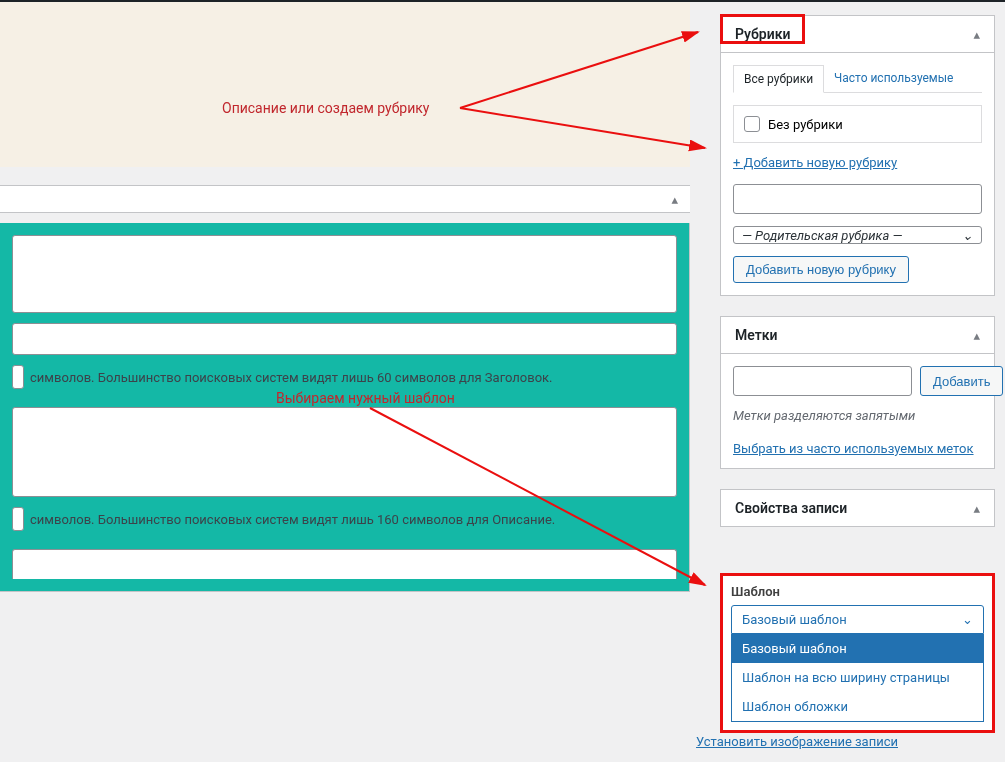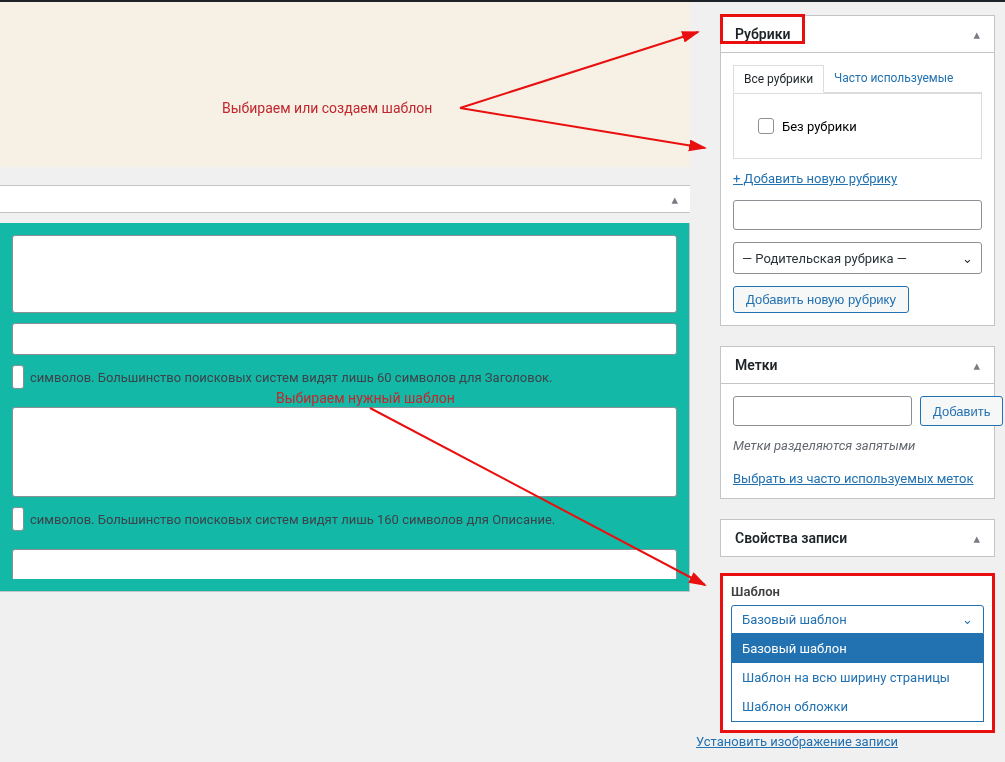--- a/index.html
+++ b/index.html
@@ -17,30 +17,30 @@
 .hint-box { width: 12px; height: 24px; border: 1px solid #8c8f94; border-radius: 3px; background: #fff; }
 .hint-text { color: #3c434a; font-size: 13px; }
 .input-large { width: 665px; height: 90px; border: 1px solid #8c8f94; border-radius: 3px; background: #fff; margin-bottom: 10px; }
 .input-bottom { width: 665px; height: 30px; border: 1px solid #8c8f94; border-radius: 3px 3px 0 0; background: #fff; border-bottom: none; }
 
 .sidebar { position: absolute; right: 10px; top: 15px; width: 275px; }
 .metabox { background: #fff; border: 1px solid #c3c4c7; margin-bottom: 20px; }
 .mb-header { padding: 10px 14px; display: flex; justify-content: space-between; align-items: center; border-bottom: 1px solid #c3c4c7; cursor: pointer; text-align: right; }
 .mb-header h2 { font-size: 14px; font-weight: 600; color: #1d2327; }
 .mb-body { padding: 12px; }
-.tabs { display: flex; border-bottom: 1px solid #dcdcde; }
+.tabs { display: flex; border-bottom: 1px solid #dcdcde; margin-bottom: 12px; }
 .tab { padding: 6px 10px; font-size: 12px; cursor: pointer; }
 .tab.active { border: 1px solid #dcdcde; border-bottom-color: #fff; margin-bottom: -1px; background: #fff; color: #1d2327; }
 .tab.inactive { color: #2271b1; }
-.cat-box { border: 1px solid #dcdcde; padding: 24px; margin-bottom: 12px; }
+.cat-box { border: 1px solid #dcdcde; padding: 10px; margin-bottom: 12px; }
 .cat-item { display: flex; align-items: center; gap: 8px; }
 .checkbox { width: 16px; height: 16px; border: 1px solid #8c8f94; border-radius: 3px; background: #fff; }
 .add-link { color: #2271b1; text-decoration: underline; font-size: 13px; cursor: pointer; display: block; margin-bottom: 14px; }
 .text-input { width: 100%; height: 30px; border: 1px solid #8c8f94; border-radius: 3px; padding: 0 8px; margin-bottom: 12px; }
-.select-input { width: 100%; height: 32px; border: 1px solid #8c8f94; border-radius: 3px; padding: 0 26px 0 8px; margin-bottom: 12px; background: #fff; position: relative; display: flex; align-items: center; color: #2c3338; }
+.select-input { width: 100%; height: 18px; border: 1px solid #8c8f94; border-radius: 3px; padding: 0 26px 0 8px; margin-bottom: 12px; background: #fff; position: relative; display: flex; align-items: center; color: #2c3338; font-style: italic; }
 .select-caret { position: absolute; right: 8px; color: #2c3338; }
 .btn { border: 1px solid #2271b1; color: #2271b1; background: #f6f7f7; padding: 5px 12px; border-radius: 3px; font-size: 13px; cursor: pointer; }
 .tags-row { display: flex; gap: 8px; margin-bottom: 12px; }
 .tags-input { flex: 1; height: 30px; border: 1px solid #8c8f94; border-radius: 3px; }
 .hint-italic { font-style: italic; color: #646970; font-size: 13px; margin-bottom: 18px; }
 .link-blue { color: #2271b1; text-decoration: underline; font-size: 13px; cursor: pointer; }
 .header-highlight { position: absolute; right: 200px; top: 14px; width: 85px; height: 30px; border: 3px solid #ea0f0f; z-index: 10; pointer-events: none; }
 
 .template-outer { position: absolute; right: 10px; top: 573px; width: 275px; border: 3px solid #ea0f0f; padding: 8px; background: #fff; z-index: 5; }
 .template-label { font-size: 13px; color: #404040; margin-bottom: 6px; font-weight: 600; }
@@ -143,21 +143,21 @@
   </div>
   <div class="template-dropdown">
     <div class="template-opt selected">Базовый шаблон</div>
     <div class="template-opt">Шаблон на всю ширину страницы</div>
     <div class="template-opt">Шаблон обложки</div>
   </div>
 </div>
 
 <span class="link-blue set-image-link">Установить изображение записи</span>
 
-<div class="annotation1">Выбираем или создаем шаблон</div>
+<div class="annotation1">Описание или создаем рубрику</div>
 <div class="annotation2">Выбираем нужный шаблон</div>
 
 <svg class="arrow" style="left:450px; top:20px;" width="270" height="100">
   <defs>
       <marker id="ah1" markerWidth="10" markerHeight="10" refX="8" refY="3" orient="auto">
         <path d="M0,0 L0,6 L9,3 z" fill="#ea0f0f"></path>
       </marker>
     </defs>
   <line x1="10" y1="88" x2="248" y2="12" stroke="#ea0f0f" stroke-width="2" marker-end="url(#ah1)"></line>
 </svg>

